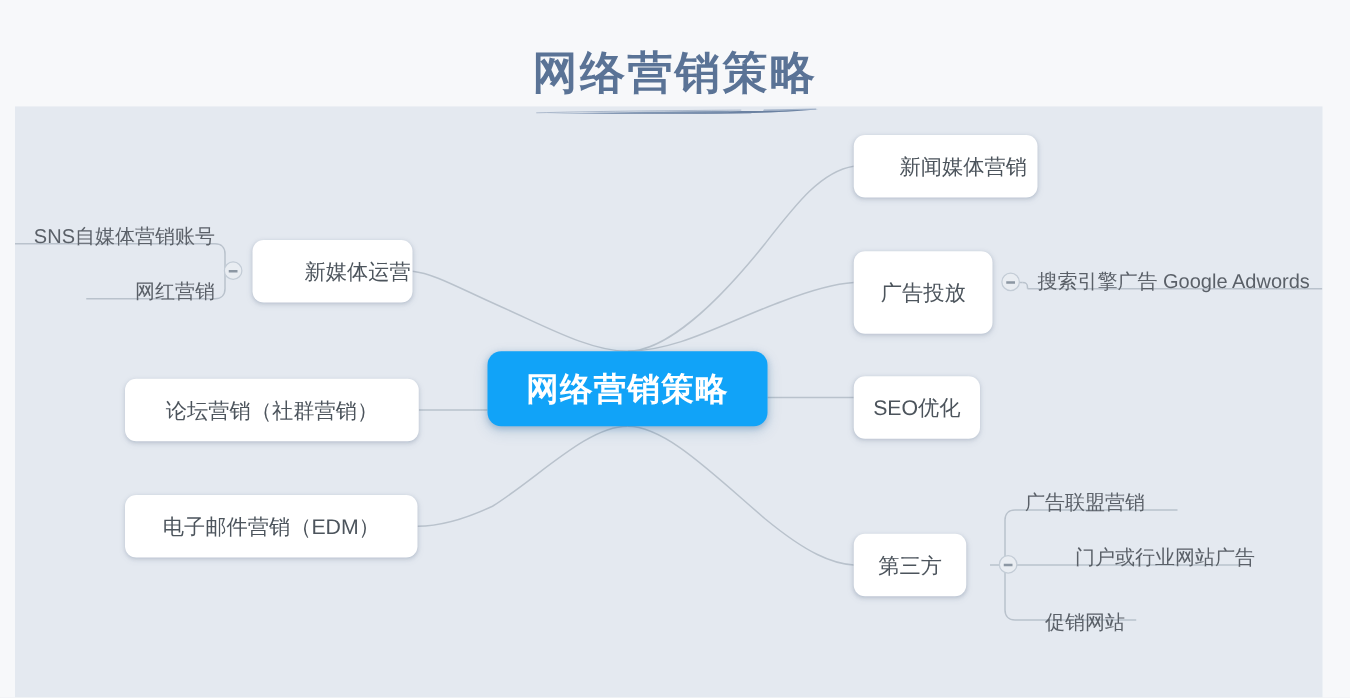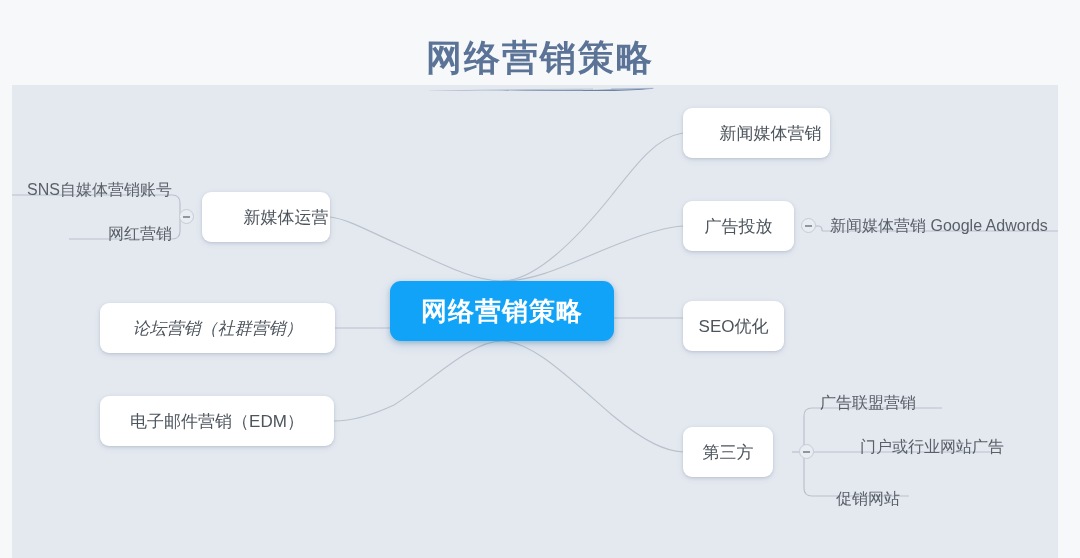--- a/index.html
+++ b/index.html
@@ -175,46 +175,46 @@
   </svg>
 
   <div id="root-node" class="node" style="left:378px; top:196px; width:224px; height:60px;">
     <span>网络营销策略</span>
   </div>
 
   <div class="node" style="left:671px; top:23px; width:147px; height:50px;padding-left:28px;">
     <span>新闻媒体营销</span>
   </div>
 
-  <div class="node" style="left:671px; top:116px; width:111px; height:50px;">
+  <div class="node" style="left:671px; top:116px; width:111px; height:66px;">
     <span>广告投放</span>
   </div>
   <div class="toggle" style="left:789px; top:133px;"></div>
-  <div class="leaf rt" style="left:818px; top:133px;">新闻媒体营销 Google Adwords</div>
+  <div class="leaf rt" style="left:818px; top:133px;">搜索引擎广告 Google Adwords</div>
 
   <div class="node" style="left:671px; top:216px; width:101px; height:50px;">
     <span>SEO优化</span>
   </div>
 
   <div class="node" style="left:671px; top:342px; width:90px; height:50px;">
     <span>第三方</span>
   </div>
   <div class="toggle" style="left:787px; top:359px;"></div>
   <div class="leaf rt" style="left:808px; top:310px;">广告联盟营销</div>
   <div class="leaf rt" style="left:808px; top:354px;margin-left:40px;">门户或行业网站广告</div>
   <div class="leaf rt" style="left:808px; top:406px;margin-left:16px;">促销网站</div>
 
   <div class="node" style="left:190px; top:107px; width:128px; height:50px;padding-left:40px;">
     <span>新媒体运营</span>
   </div>
   <div class="toggle" style="left:167px; top:124px;"></div>
   <div class="leaf lt" style="left:-220px; top:97px; width:380px;">SNS自媒体营销账号</div>
   <div class="leaf lt" style="left:-60px; top:141px; width:220px;">网红营销</div>
 
-  <div class="node" style="left:88px; top:218px; width:235px; height:50px;font-style:italic;">
+  <div class="node" style="left:88px; top:218px; width:235px; height:50px;">
     <span>论坛营销（社群营销）</span>
   </div>
 
   <div class="node" style="left:88px; top:311px; width:234px; height:50px;">
     <span>电子邮件营销（EDM）</span>
   </div>
 
 </div>
 
 </body></html>

